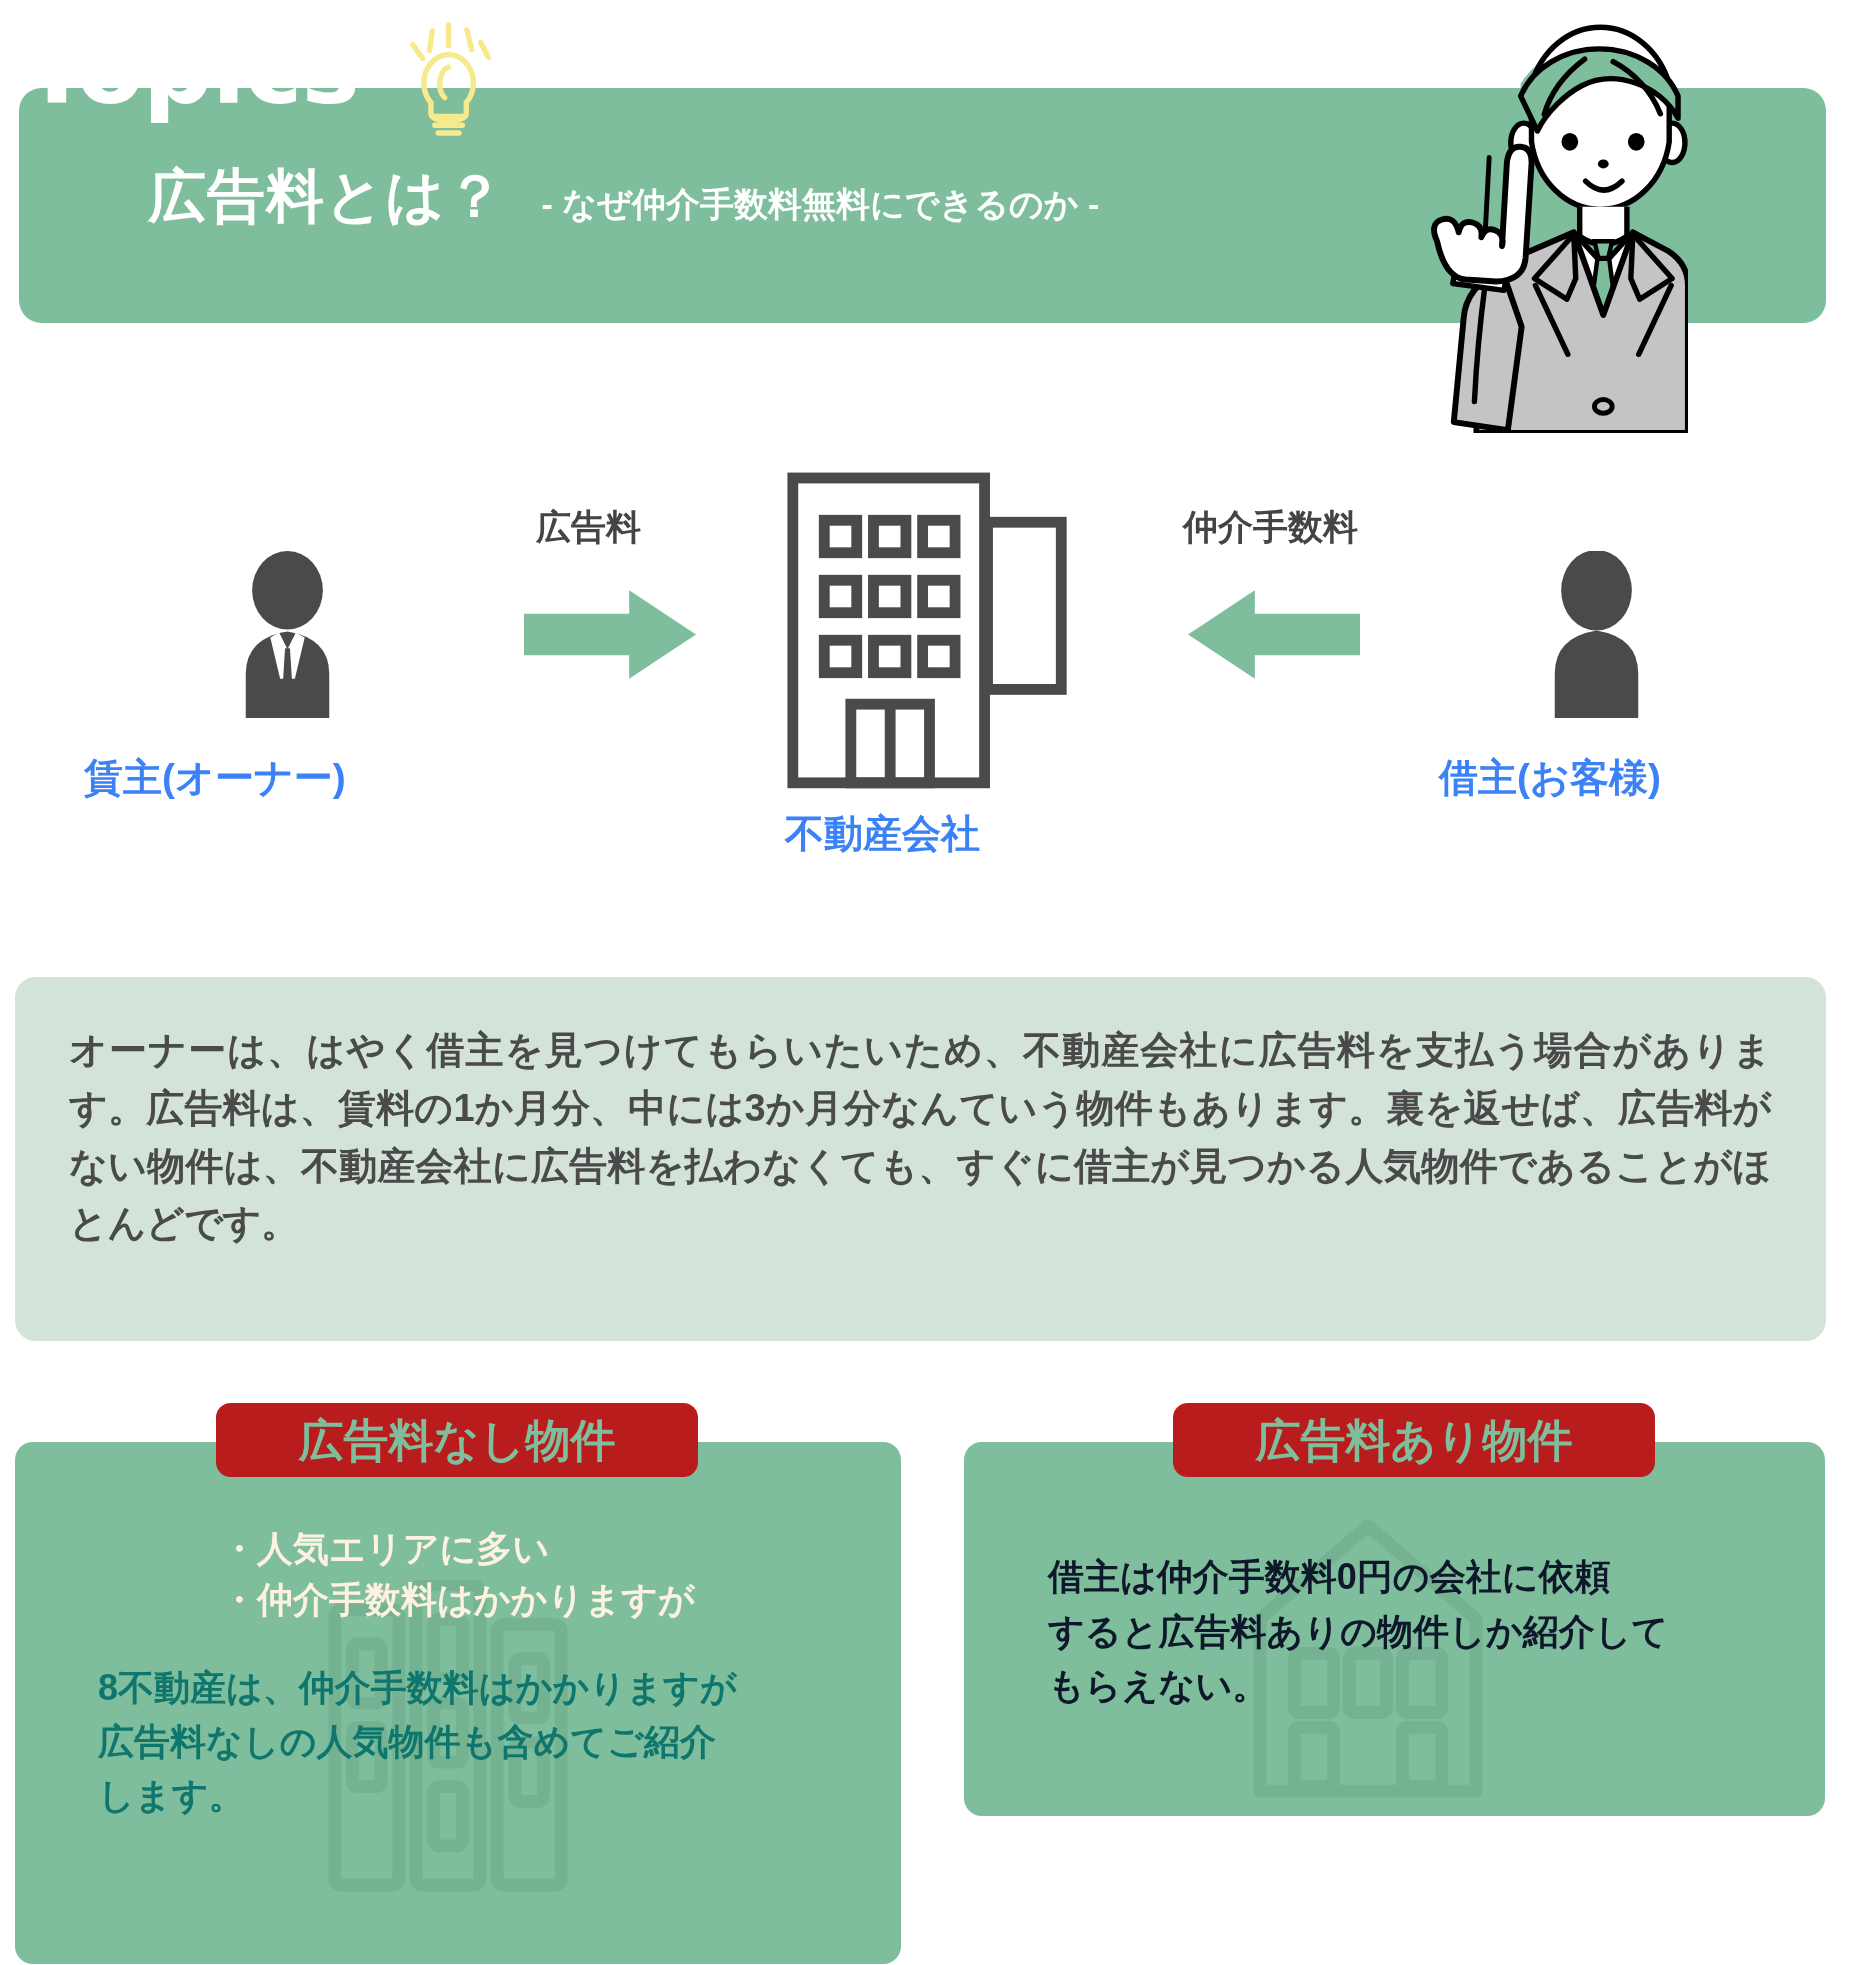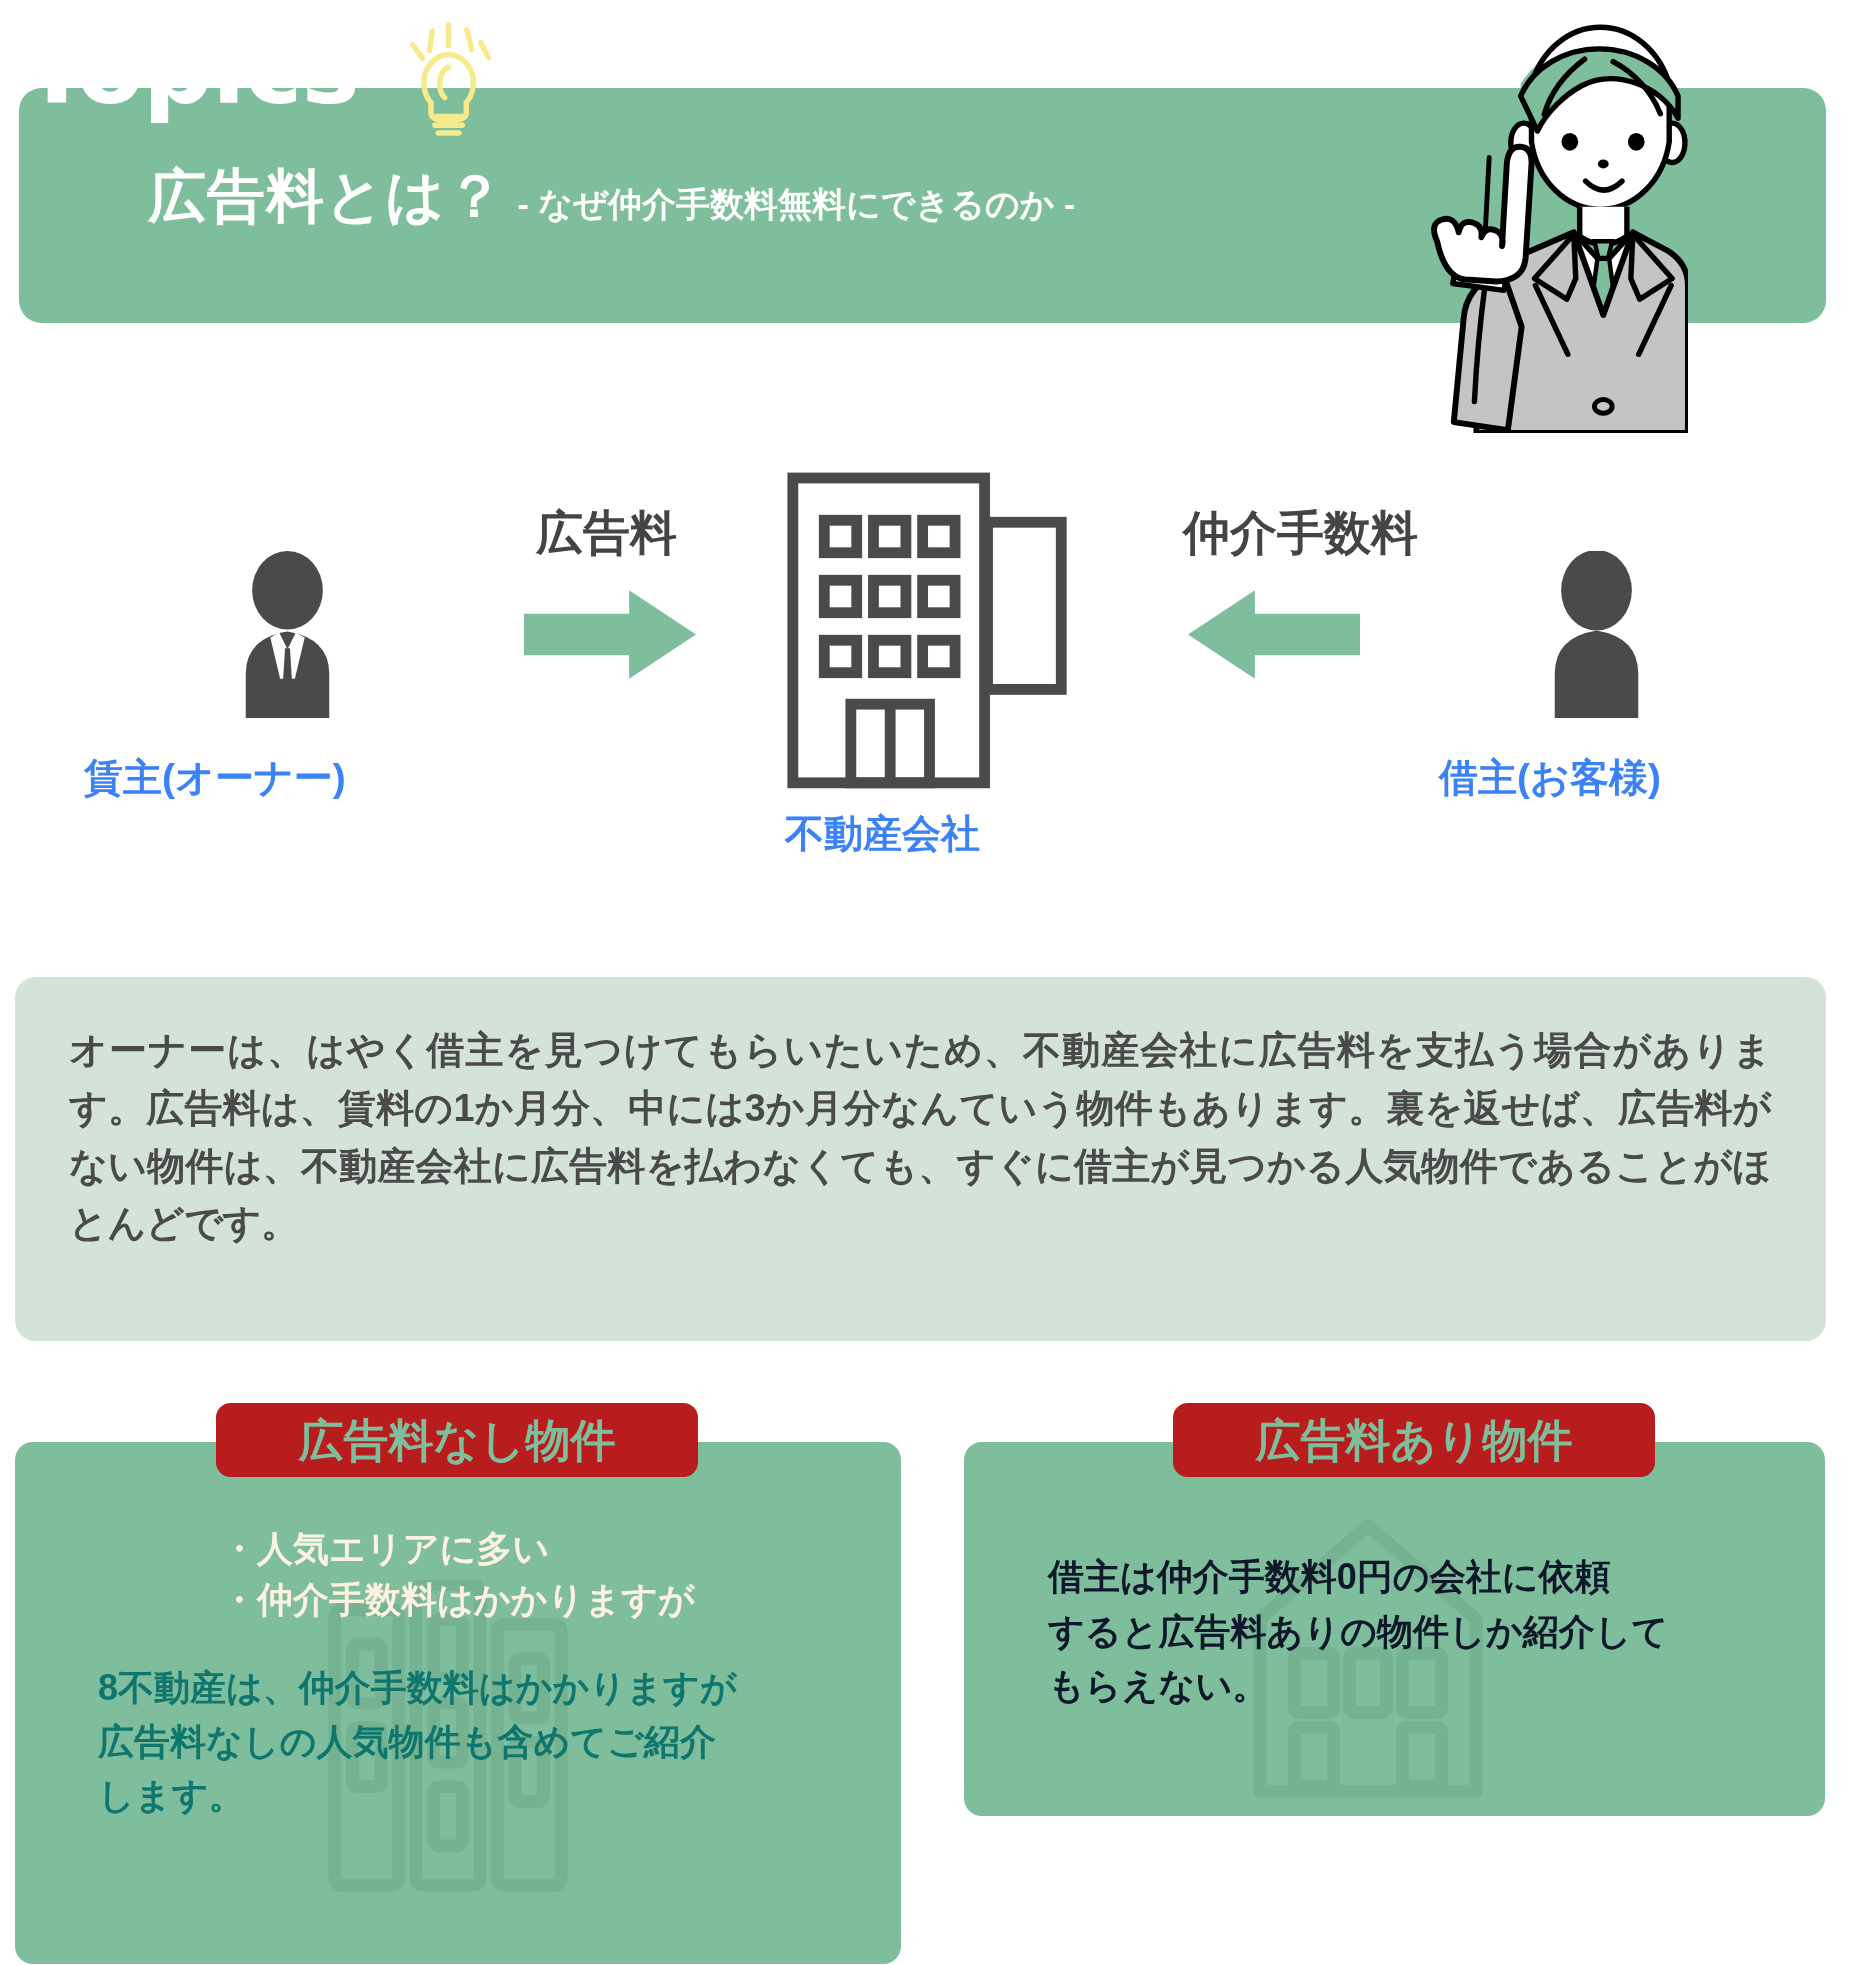--- a/index.html
+++ b/index.html
@@ -21,21 +21,21 @@
   }
   #topics-word{
     font-size:98px;font-weight:700;color:#ffffff;letter-spacing:-1px;
     line-height:1;white-space:nowrap;
     font-family:"DejaVu Sans","Liberation Sans",sans-serif;
   }
   #bulb-icon{position:absolute;left:374px;top:4.9px;width:113px;height:118px;}
 
   #header-title-row{
     position:absolute;left:148px;top:167px;z-index:5;
-    display:flex;align-items:baseline;white-space:nowrap;
+    display:flex;align-items:baseline;white-space:nowrap;gap:24px;
   }
   #header-title{
     font-size:58px;font-weight:700;color:#ffffff;letter-spacing:1px;
     line-height:1;
   }
   #header-subtitle{
     font-size:34px;font-weight:700;color:#ffffff;margin-left:12.8px;
     line-height:1;
   }
   #agent-illustration{
@@ -43,21 +43,21 @@
   }
 
   
   #diagram{position:absolute;left:0px;top:458px;width:1869px;height:408px;}
   .dg-person{position:absolute;}
   #owner-person{left:226px;top:93px;width:123px;height:167px;}
   #tenant-person{left:1535px;top:93px;width:123px;height:167px;}
   #company-building{left:782px;top:0px;width:295px;height:335px;position:absolute;}
 
   .flow-label{
-    position:absolute;font-size:47px;font-weight:700;color:#444444;
+    position:absolute;font-size:35px;font-weight:700;color:#444444;
     white-space:nowrap;line-height:1;
   }
   #label-ad-fee{left:536px;top:509px;}
   #label-broker-fee{left:1183px;top:509px;}
 
   .role-label{
     position:absolute;font-size:39px;font-weight:700;color:#3b82f6;
     white-space:nowrap;line-height:1;
   }
   #label-owner{left:84px;top:758px;}

